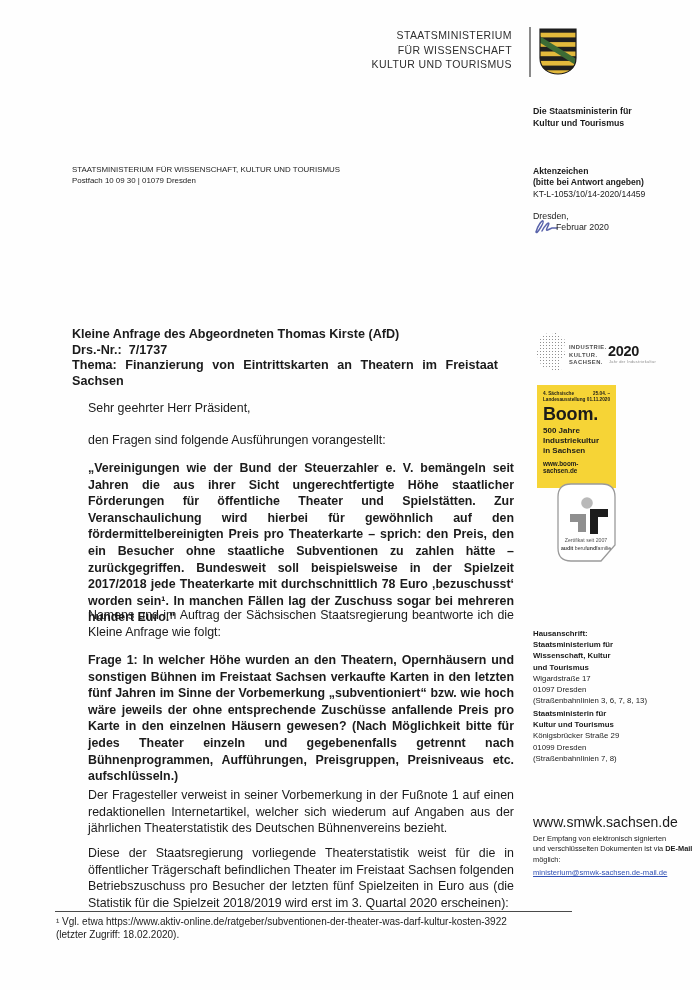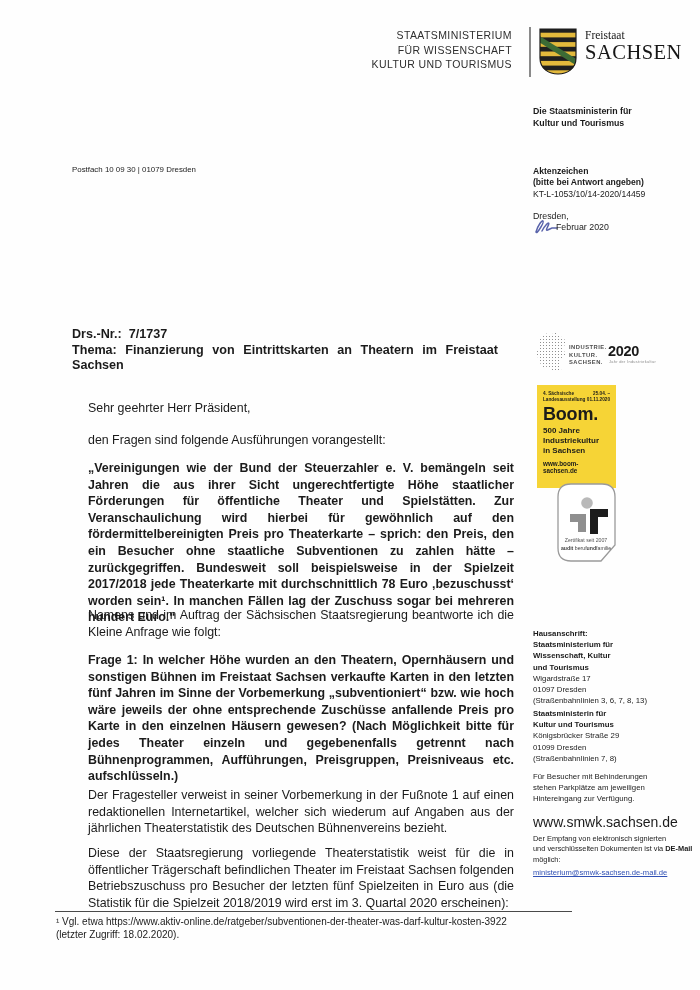--- a/index.html
+++ b/index.html
@@ -82,48 +82,46 @@
         <rect x="0" y="0" width="38" height="4.7" fill="#1f1f1f"></rect>
         <rect x="0" y="9.4" width="38" height="4.7" fill="#1f1f1f"></rect>
         <rect x="0" y="18.8" width="38" height="4.7" fill="#1f1f1f"></rect>
         <rect x="0" y="28.2" width="38" height="4.7" fill="#1f1f1f"></rect>
         <rect x="0" y="37.6" width="38" height="4.7" fill="#1f1f1f"></rect>
         <rect x="-12" y="20" width="62" height="5.5" fill="#3c6b35" transform="rotate(32 19 23)"></rect>
       </g>
       <path d="M1,1 h36 v29 c0,11 -9.2,16 -18,16 C10.2,46 1,41 1,30 Z" fill="none" stroke="#1a1a1a" stroke-width="1.2"></path>
     </svg>
   </div>
-  <div class="abs freistaat">
-    <div class="small">Freistaat</div>
-    <div class="large">SACHSEN</div>
-  </div>
 
   <div class="abs minister pre">Die Staatsministerin für
 Kultur und Tourismus</div>
   <div class="abs akten">
     <div class="b">Aktenzeichen</div>
     <div class="b">(bitte bei Antwort angeben)</div>
     <div>KT-L-1053/10/14-2020/14459</div>
   </div>
   <div class="abs place">Dresden,</div>
   <div class="abs datemark">
     <svg width="26" height="20" viewBox="0 0 26 20">
       <g fill="none" stroke="#5a64ab" stroke-width="1.5" stroke-linecap="round">
         <path d="M3,16 C5,9 9,4 10,5 C11,6 8,11 6,14 C5,15.5 3.5,17.5 3,16 Z"></path>
         <path d="M9,15 C12,9 15.5,6 15.8,7.5 C16,9 13,13 13.5,14 C14,15 17,12.5 19,12 L24,12"></path>
       </g>
     </svg>
   </div>
   <div class="abs dateprint">Februar 2020</div>
 
   <div class="abs sender">
+    <div>STAATSMINISTERIUM FÜR WISSENSCHAFT, KULTUR UND TOURISMUS</div>
     <div>Postfach 10 09 30 | 01079 Dresden</div>
   </div>
 
   <div class="abs subject">
+    <div>Kleine Anfrage des Abgeordneten Thomas Kirste (AfD)</div>
     <div>Drs.-Nr.:&nbsp;&nbsp;7/1737</div>
     <div class="just">Thema: Finanzierung von Eintrittskarten an Theatern im Freistaat Sachsen</div>
   </div>
 
   <div class="abs body-par salutation">Sehr geehrter Herr Präsident,</div>
   <div class="abs body-par intro">den Fragen sind folgende Ausführungen vorangestellt:</div>
   <div class="abs body-par quote just">„Vereinigungen wie der Bund der Steuerzahler e. V. bemängeln seit Jahren die aus ihrer Sicht ungerechtfertigte Höhe staatlicher Förderungen für öffentliche Theater und Spielstätten. Zur Veranschaulichung wird hierbei für gewöhnlich auf den fördermittelbereinigten Preis pro Theaterkarte – sprich: den Preis, den ein Besucher ohne staatliche Subventionen zu zahlen hätte – zurückgegriffen. Bundesweit soll beispielsweise in der Spielzeit 2017/2018 jede Theaterkarte mit durchschnittlich 78 Euro ‚bezuschusst‘ worden sein¹. In manchen Fällen lag der Zuschuss sogar bei mehreren hundert Euro.“</div>
   <div class="abs body-par answer just">Namens und im Auftrag der Sächsischen Staatsregierung beantworte ich die Kleine Anfrage wie folgt:</div>
   <div class="abs body-par frage just">Frage 1: In welcher Höhe wurden an den Theatern, Opernhäusern und sonstigen Bühnen im Freistaat Sachsen verkaufte Karten in den letzten fünf Jahren im Sinne der Vorbemerkung „subventioniert“ bzw. wie hoch wäre jeweils der ohne entsprechende Zuschüsse anfallende Preis pro Karte in den einzelnen Häusern gewesen? (Nach Möglichkeit bitte für jedes Theater einzeln und gegebenenfalls getrennt nach Bühnenprogrammen, Aufführungen, Preisgruppen, Preisniveaus etc. aufschlüsseln.)</div>
   <div class="abs body-par para1 just">Der Fragesteller verweist in seiner Vorbemerkung in der Fußnote 1 auf einen redaktionellen Internetartikel, welcher sich wiederum auf Angaben aus der jährlichen Theaterstatistik des Deutschen Bühnenvereins bezieht.</div>
@@ -178,21 +176,18 @@
 01097 Dresden
 (Straßenbahnlinien 3, 6, 7, 8, 13)</div>
   </div>
   <div class="abs contact c2">
     <div class="b pre">Staatsministerin für
 Kultur und Tourismus</div>
     <div class="pre">Königsbrücker Straße 29
 01099 Dresden
 (Straßenbahnlinien 7, 8)</div>
   </div>
-  <div class="abs contact c3 pre">Für Besucher mit Behinderungen
-stehen Parkplätze am jeweiligen
-Hintereingang zur Verfügung.</div>
   <div class="abs website">www.smwk.sachsen.de</div>
   <div class="abs demail pre"><span>Der Empfang von elektronisch signierten
 und verschlüsselten Dokumenten ist via </span><b>DE-Mail</b><span> möglich:</span></div>
   <a class="abs email">ministerium@smwk-sachsen.de-mail.de</a>
 
 </div>
 
 </body></html>

